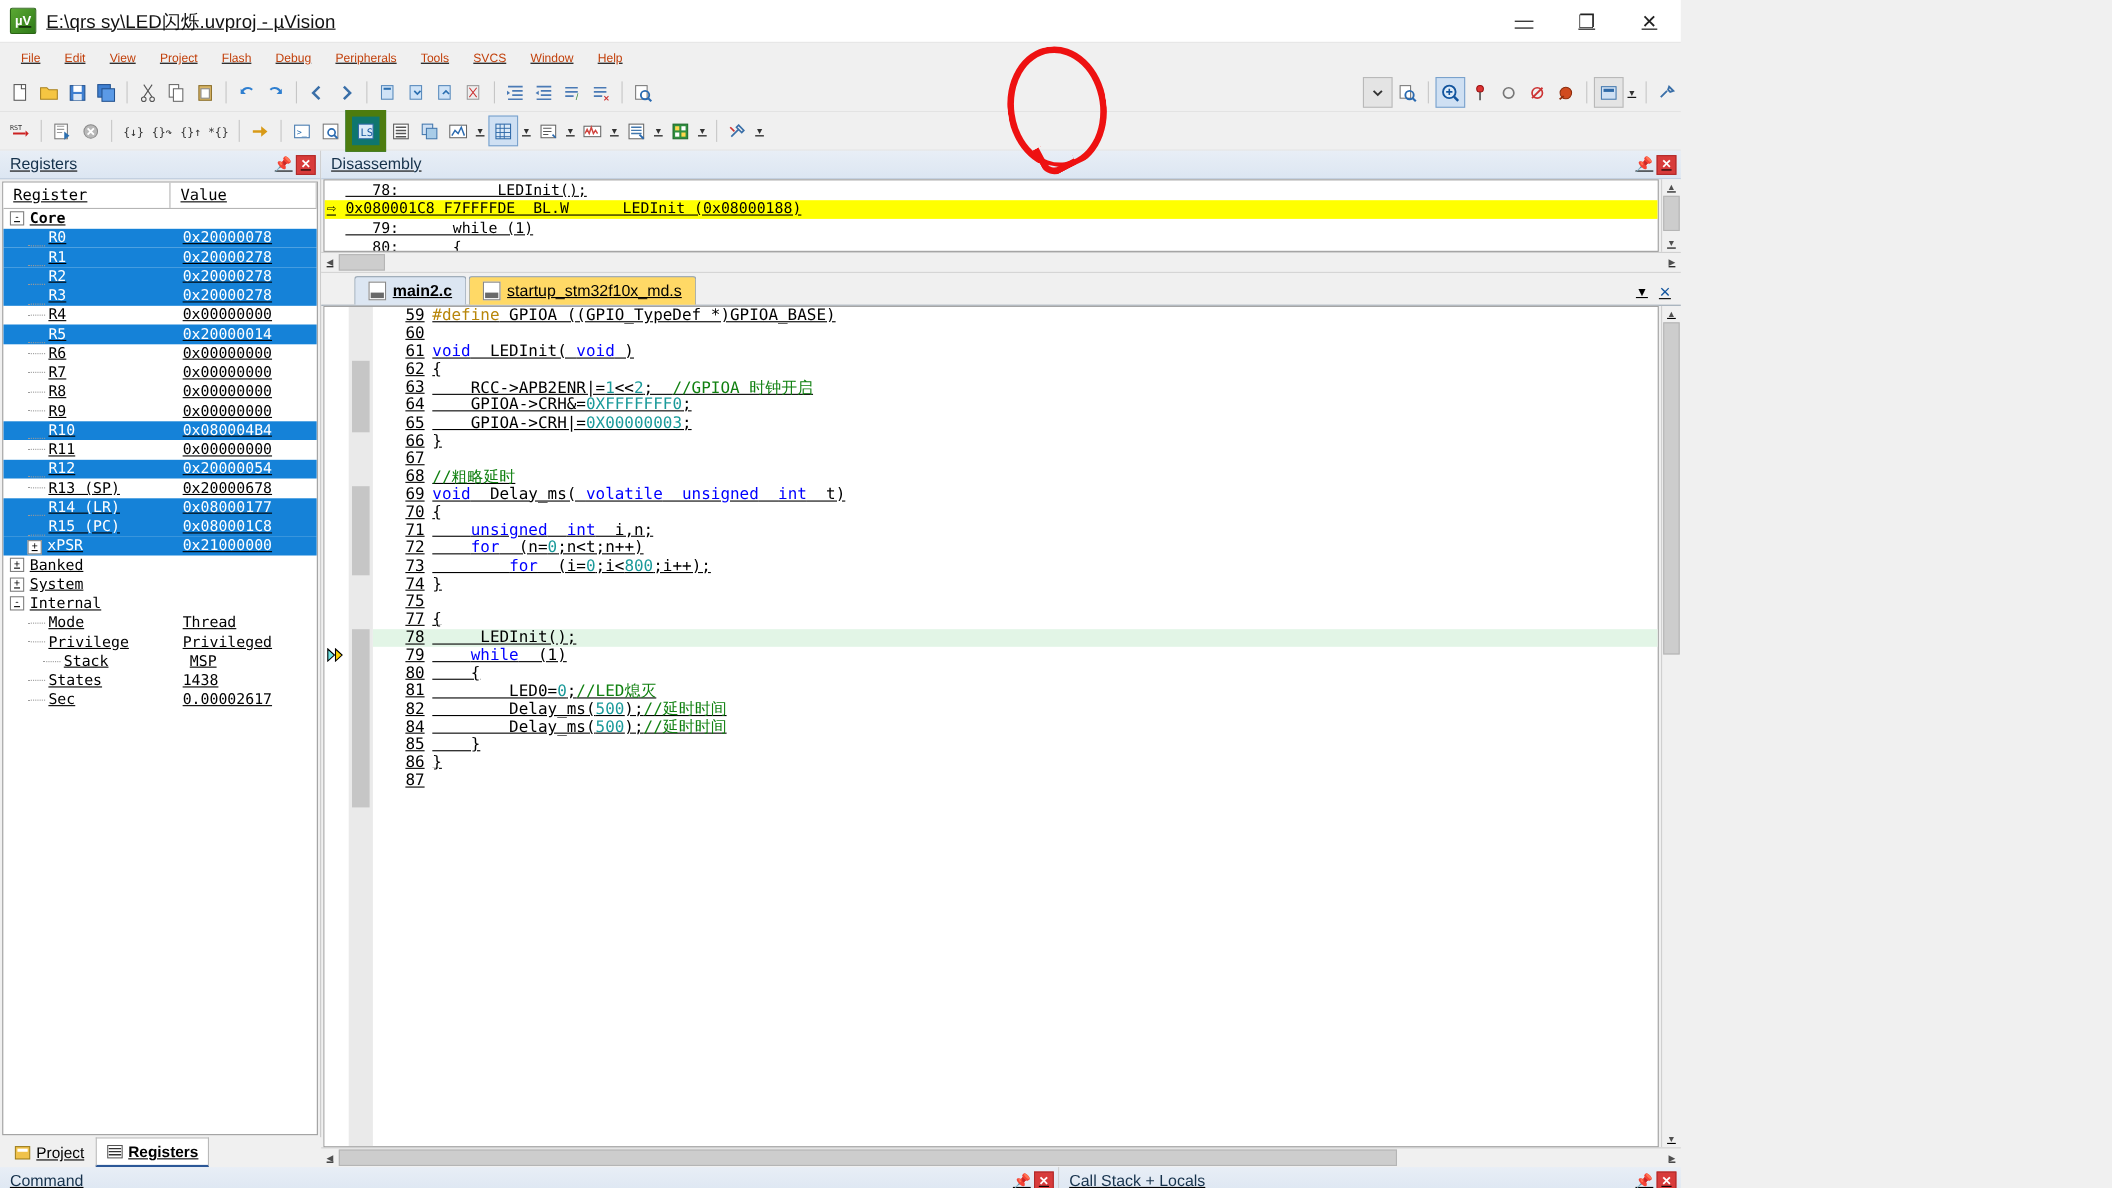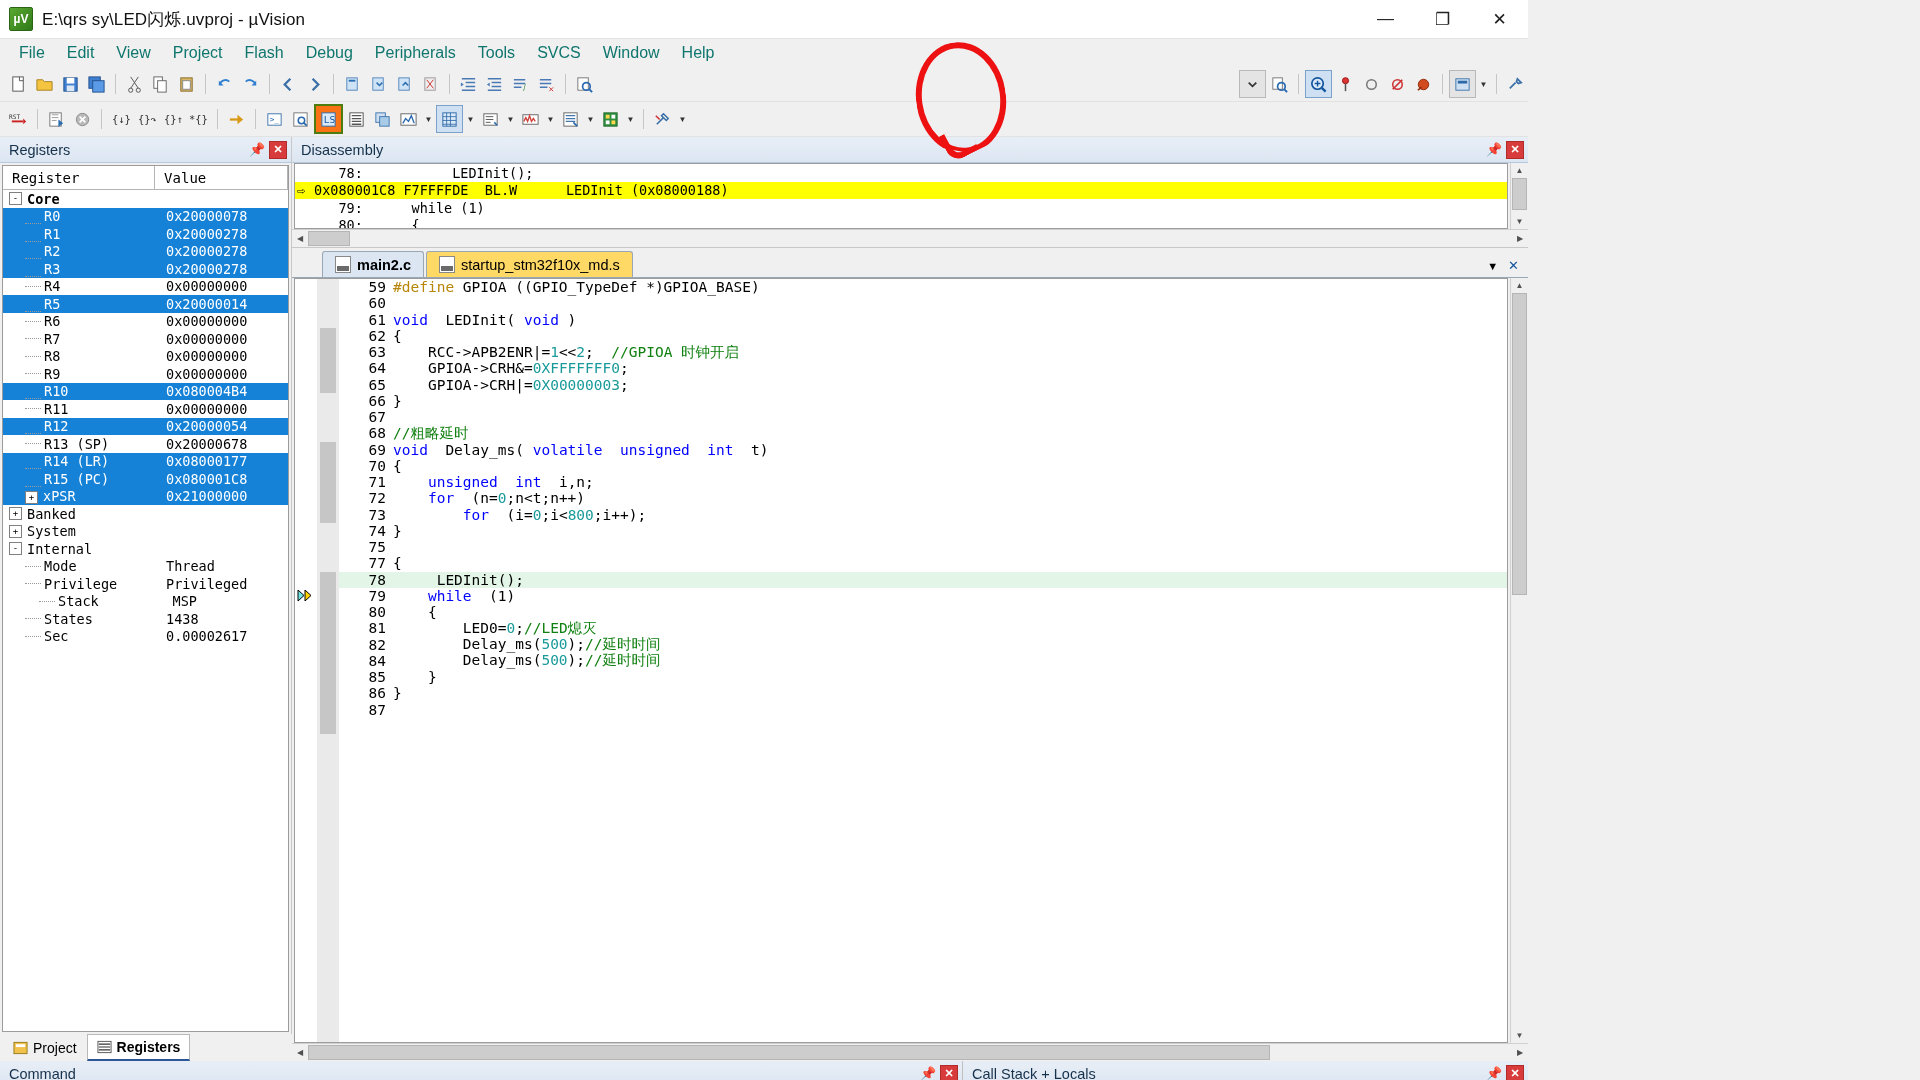--- a/index.html
+++ b/index.html
@@ -28,21 +28,21 @@
     width:57px;height:38px;display:flex;align-items:center;justify-content:center;
     font-size:17px;color:#222;
   }
 
   
   #menubar{
     height:28px;background:#f0f0f0;display:flex;align-items:center;
     padding-left:8px;
   }
   .menu-item{
-    padding:4px 11px;font-size:16px;color:#0f766e;
+    padding:4px 11px;font-size:11px;color:#c2410c;
   }
 
   
   .toolbar{
     height:34px;background:#f0f0f0;display:flex;align-items:center;
     padding-left:6px;gap:1px;border-bottom:1px solid #e2e2e2;
   }
   .tb-btn{
     width:25px;height:26px;display:flex;align-items:center;justify-content:center;
     position:relative;
@@ -152,21 +152,21 @@
     position:absolute;left:916px;top:42px;width:78px;height:100px;
     border:6px solid #ee1111;border-radius:50%;
     transform:rotate(-8deg);pointer-events:none;z-index:50;
     clip-path:polygon(0 0,100% 0,100% 88%,52% 100%,0 86%);
   }
   #annot-tail{
     position:absolute;left:944px;top:128px;width:24px;height:24px;
     border-left:6px solid #ee1111;border-bottom:6px solid #ee1111;
     transform:rotate(-28deg);border-radius:0 0 0 14px;z-index:50;pointer-events:none;
   }
-  #page{position:relative;width:1528px;height:1080px;}
+  #page{position:relative;width:1528px;height:1080px;text-decoration:underline;}
 </style>
 </head>
 <body>
 
 <div id="page">
 
   <div id="titlebar">
     <div id="app-icon">µV</div>
     <div id="title-text">E:\qrs sy\LED闪烁.uvproj - µVision</div>
     <div id="win-buttons">
@@ -436,21 +436,21 @@
           <text x="5" y="13" font-size="8" fill="#2b6fb0" font-family="monospace">&gt;_</text>
         </svg>
     </div>
     <div class="tb-btn">
       <svg class="ico" viewBox="0 0 20 20">
           <rect x="3" y="3" width="14" height="14" fill="#fff" stroke="#777"></rect>
           <circle cx="11" cy="11" r="3.4" fill="none" stroke="#2a6ab0" stroke-width="1.6"></circle>
           <path d="M13.5 13.5l3 3" stroke="#2a6ab0" stroke-width="1.8"></path>
         </svg>
     </div>
-    <div class="tb-btn" style="background:#f97316;border:2px solid #4d7c0f;">
+    <div class="tb-btn" style="background:#0f766e;border:6px solid #4d7c0f;">
       <svg class="ico" viewBox="0 0 20 20">
           <rect x="3" y="3" width="14" height="14" fill="#dbeaf8" stroke="#2f6aa8"></rect>
           <text x="5" y="14" font-size="10" fill="#13559e" font-family="monospace">LS</text>
         </svg>
     </div>
     <div class="tb-btn">
       <svg class="ico" viewBox="0 0 20 20">
           <rect x="3" y="3" width="14" height="14" fill="#fff" stroke="#555"></rect>
           <path d="M5 6h10M5 9h10M5 12h10M5 15h10" stroke="#555" stroke-width="1.4"></path>
         </svg>

